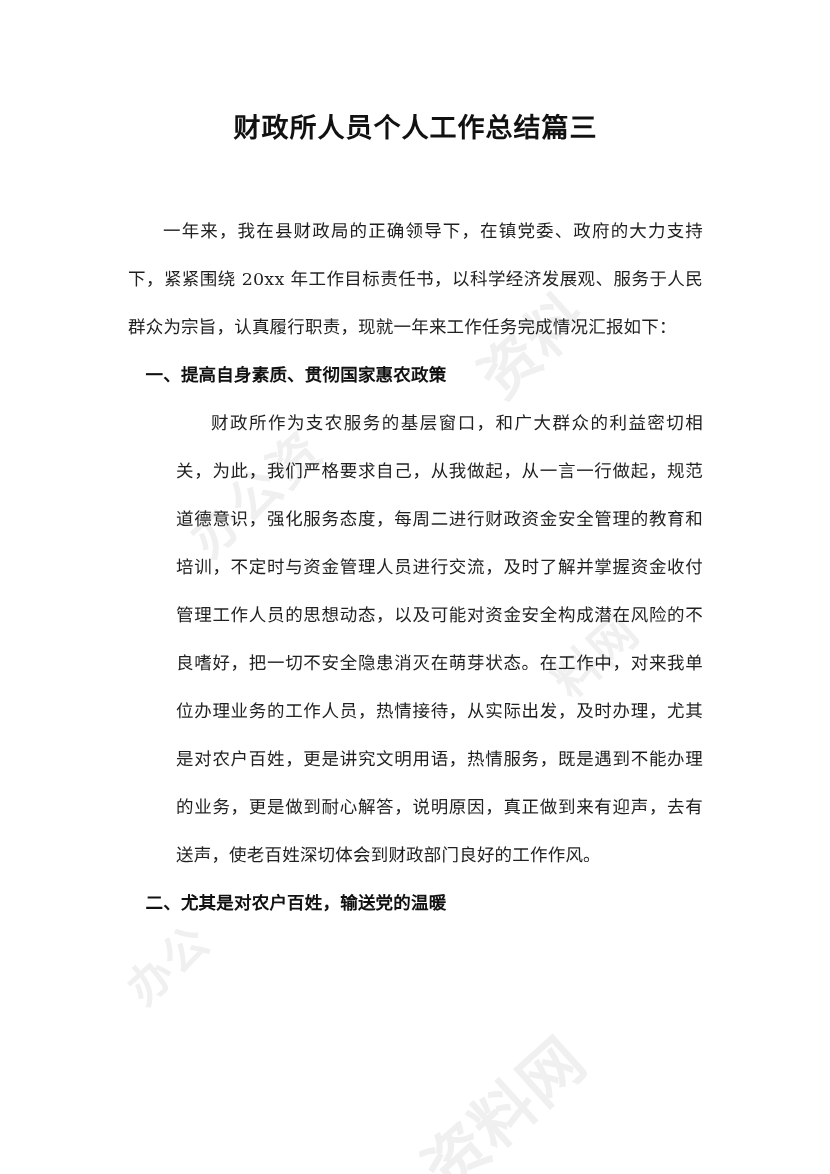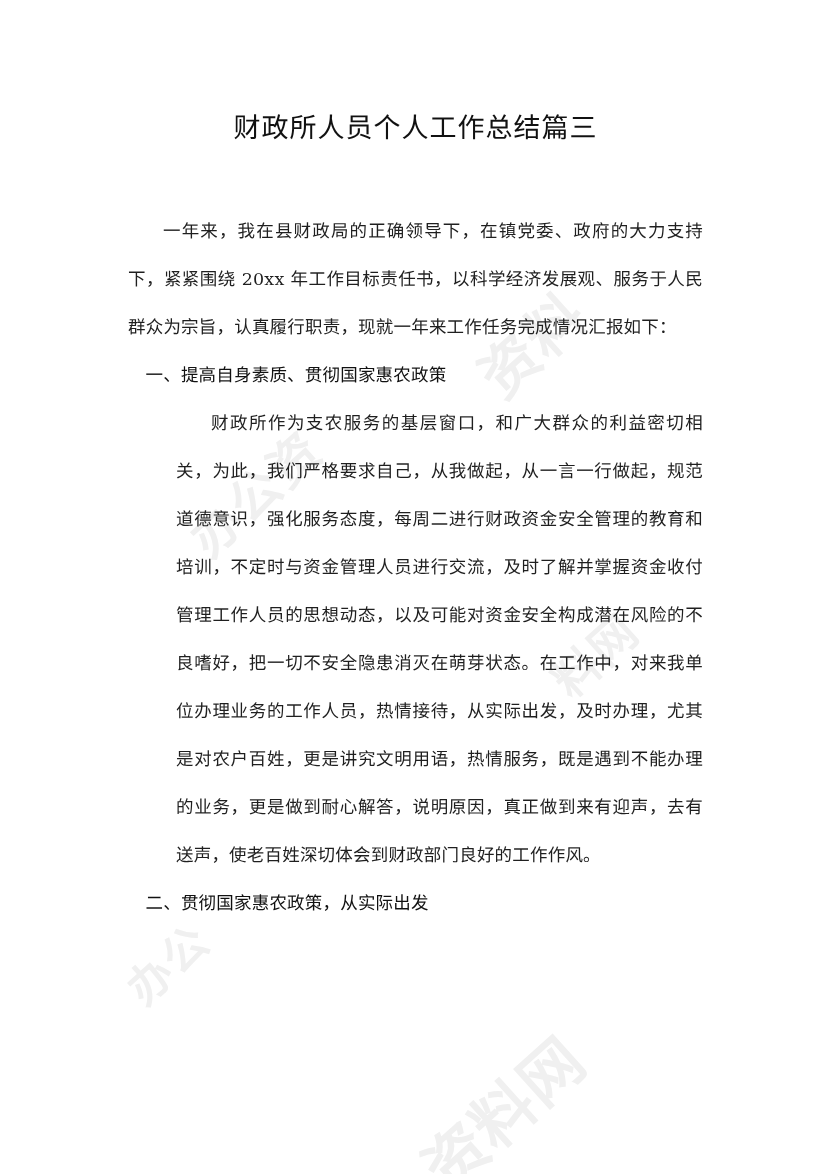--- a/index.html
+++ b/index.html
@@ -50,21 +50,21 @@
     position: relative;
     z-index: 1;
     padding: 0 127px 0 128px;
   }
 
   .doc-title {
     margin: 0;
     padding-top: 108px;
     text-align: center;
     font-size: 27px;
-    font-weight: 400;
+    font-weight: 700;
     line-height: 1.5;
     letter-spacing: 1px;
     color: #111111;
   }
 
   .body-block {
     margin-top: 58px;
   }
 
   p.para {
@@ -76,21 +76,21 @@
     text-indent: 2em;
     letter-spacing: 0.2px;
     color: #1f1f1f;
   }
 
   p.para.indent-1 { text-indent: 2em; margin-left: 48px; }
 
   h2.section-heading {
     margin: 0;
     font-size: 17.5px;
-    font-weight: 400;
+    font-weight: 700;
     line-height: 48px;
     text-indent: 1em;
     letter-spacing: 0.2px;
     color: #111111;
   }
 </style>
 </head>
 <body>
 
 <div id="page">
@@ -108,18 +108,18 @@
     <h1 class="doc-title">财政所人员个人工作总结篇三</h1>
 
     <div class="body-block">
 
       <p class="para">一年来，我在县财政局的正确领导下，在镇党委、政府的大力支持下，紧紧围绕 20xx 年工作目标责任书，以科学经济发展观、服务于人民群众为宗旨，认真履行职责，现就一年来工作任务完成情况汇报如下：</p>
 
       <h2 class="section-heading">一、提高自身素质、贯彻国家惠农政策</h2>
 
       <p class="para indent-1">财政所作为支农服务的基层窗口，和广大群众的利益密切相关，为此，我们严格要求自己，从我做起，从一言一行做起，规范道德意识，强化服务态度，每周二进行财政资金安全管理的教育和培训，不定时与资金管理人员进行交流，及时了解并掌握资金收付管理工作人员的思想动态，以及可能对资金安全构成潜在风险的不良嗜好，把一切不安全隐患消灭在萌芽状态。在工作中，对来我单位办理业务的工作人员，热情接待，从实际出发，及时办理，尤其是对农户百姓，更是讲究文明用语，热情服务，既是遇到不能办理的业务，更是做到耐心解答，说明原因，真正做到来有迎声，去有送声，使老百姓深切体会到财政部门良好的工作作风。</p>
 
-      <h2 class="section-heading">二、贯彻国家惠农政策，从实际出发</h2>
+      <h2 class="section-heading">二、尤其是对农户百姓，输送党的温暖</h2>
 
 
     </div>
   </div>
 </div>
 
 </body></html>

